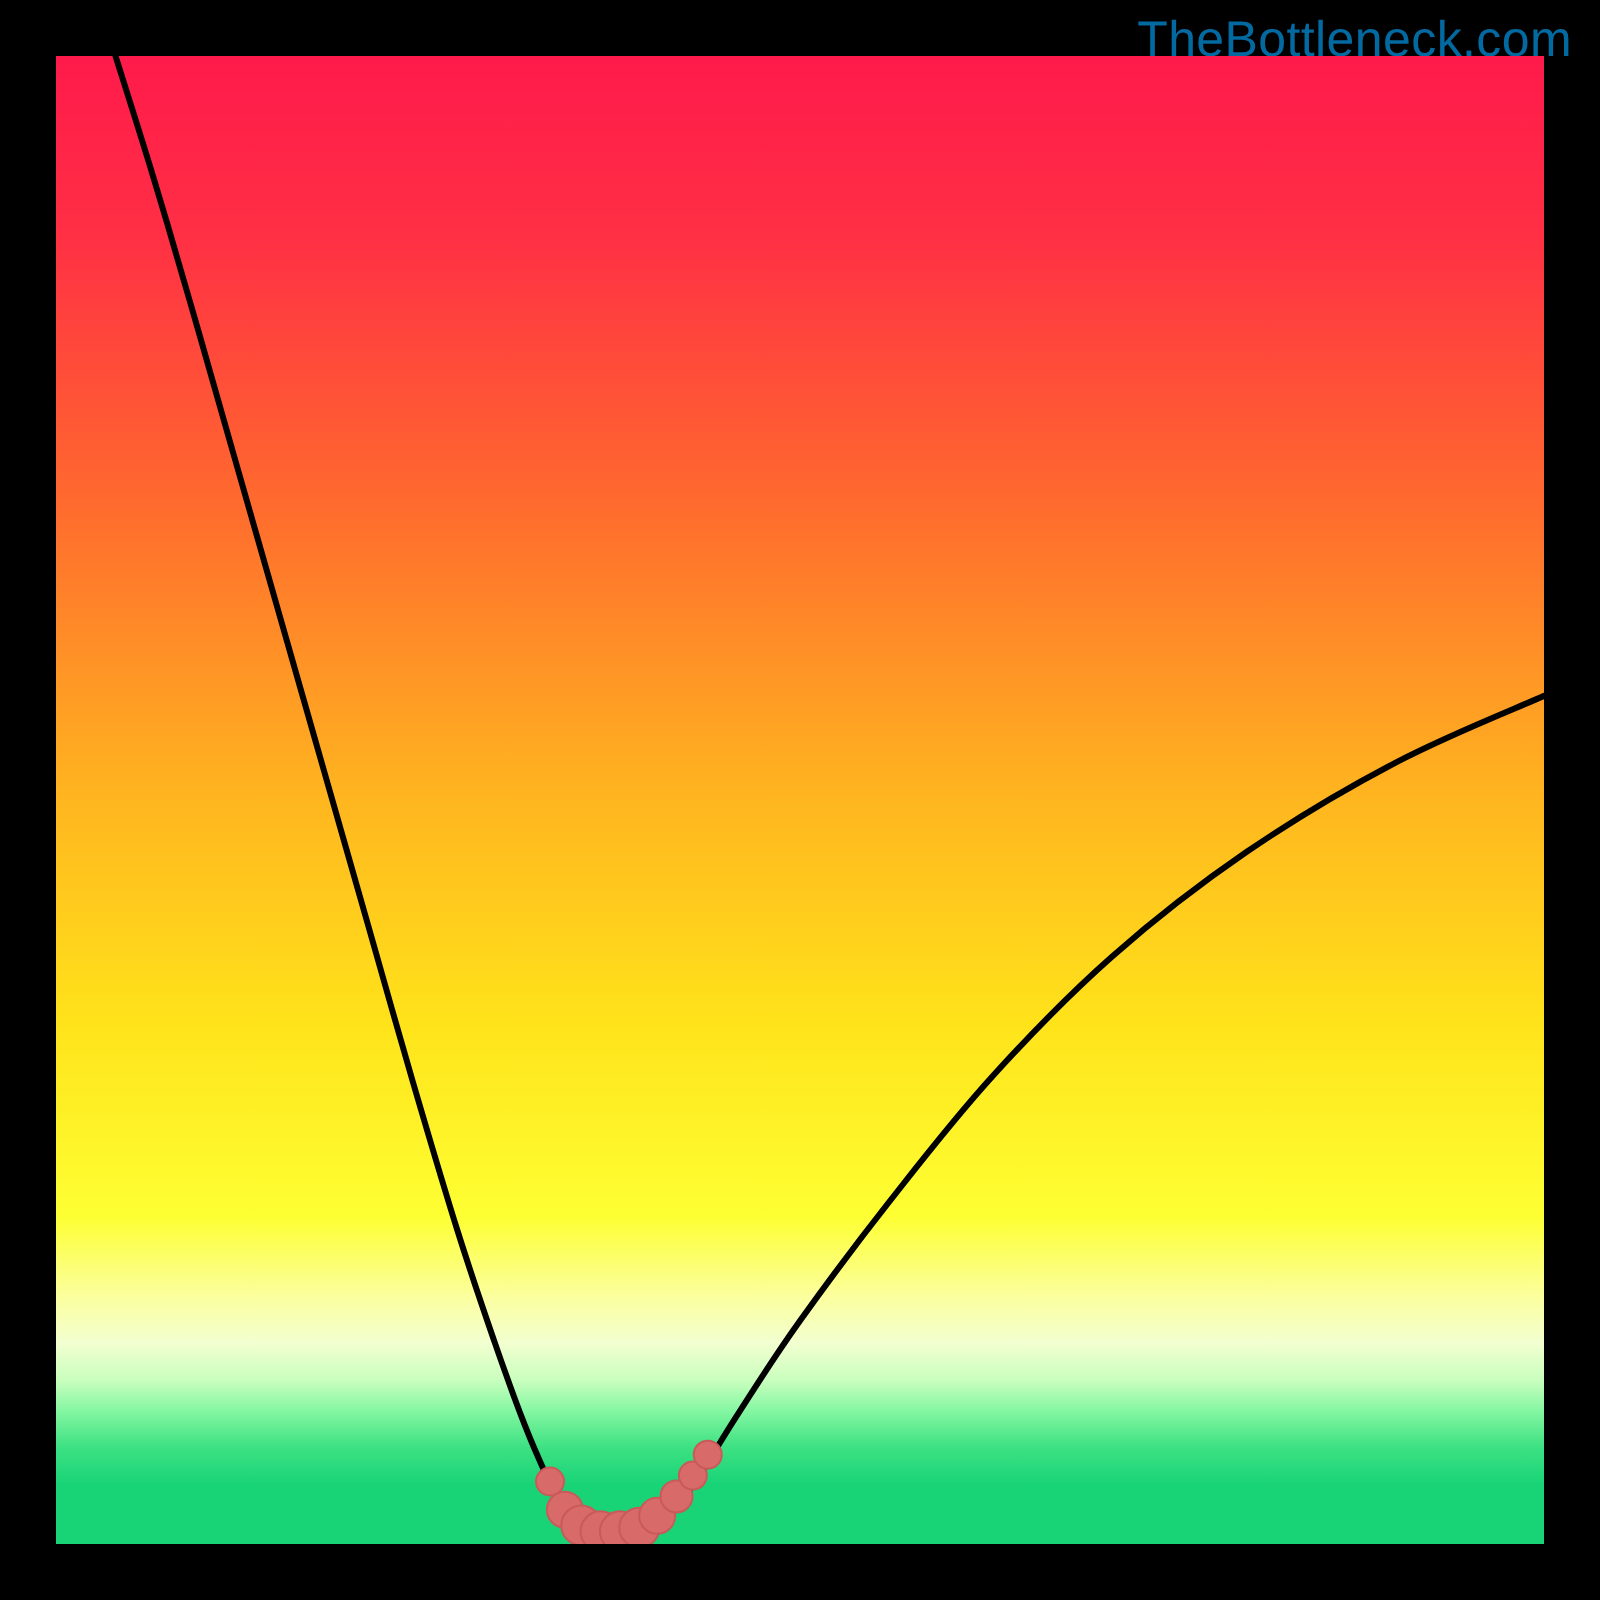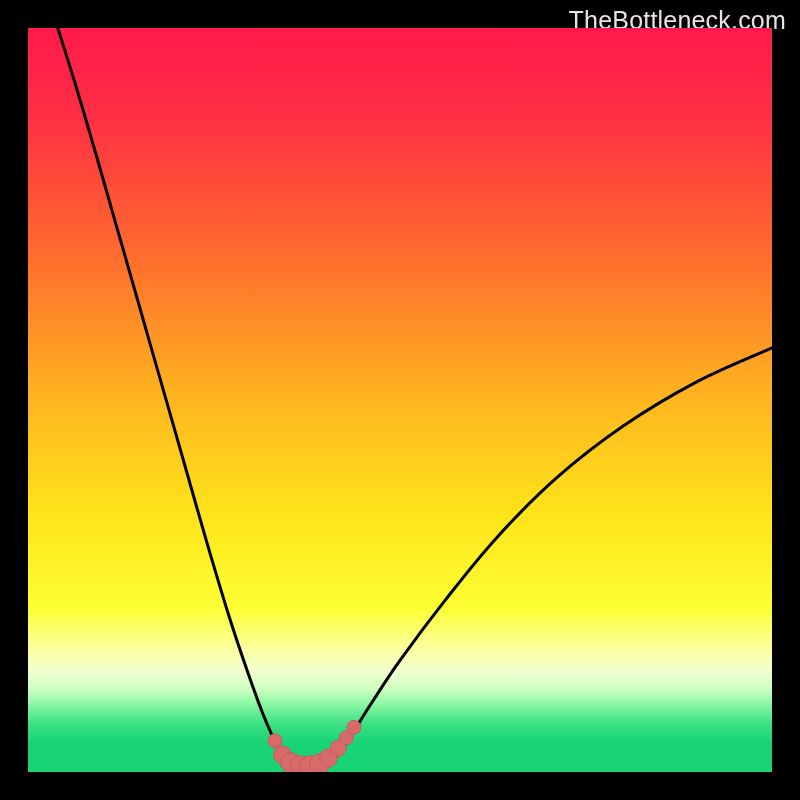--- a/index.html
+++ b/index.html
@@ -24,21 +24,21 @@
     top: 28px;
     left: 28px;
     width: 744px;
     height: 744px;
     overflow: hidden;
   }
   .watermark {
     position: absolute;
     top: 6px;
     right: 14px;
-    color: #e5e5e5;
+    color: #0369a1;
     font-size: 25px;
     font-weight: 400;
     letter-spacing: 0.2px;
     font-family: Arial, Helvetica, sans-serif;
   }
   svg { display: block; }
 </style>
 </head>
 <body>
 

